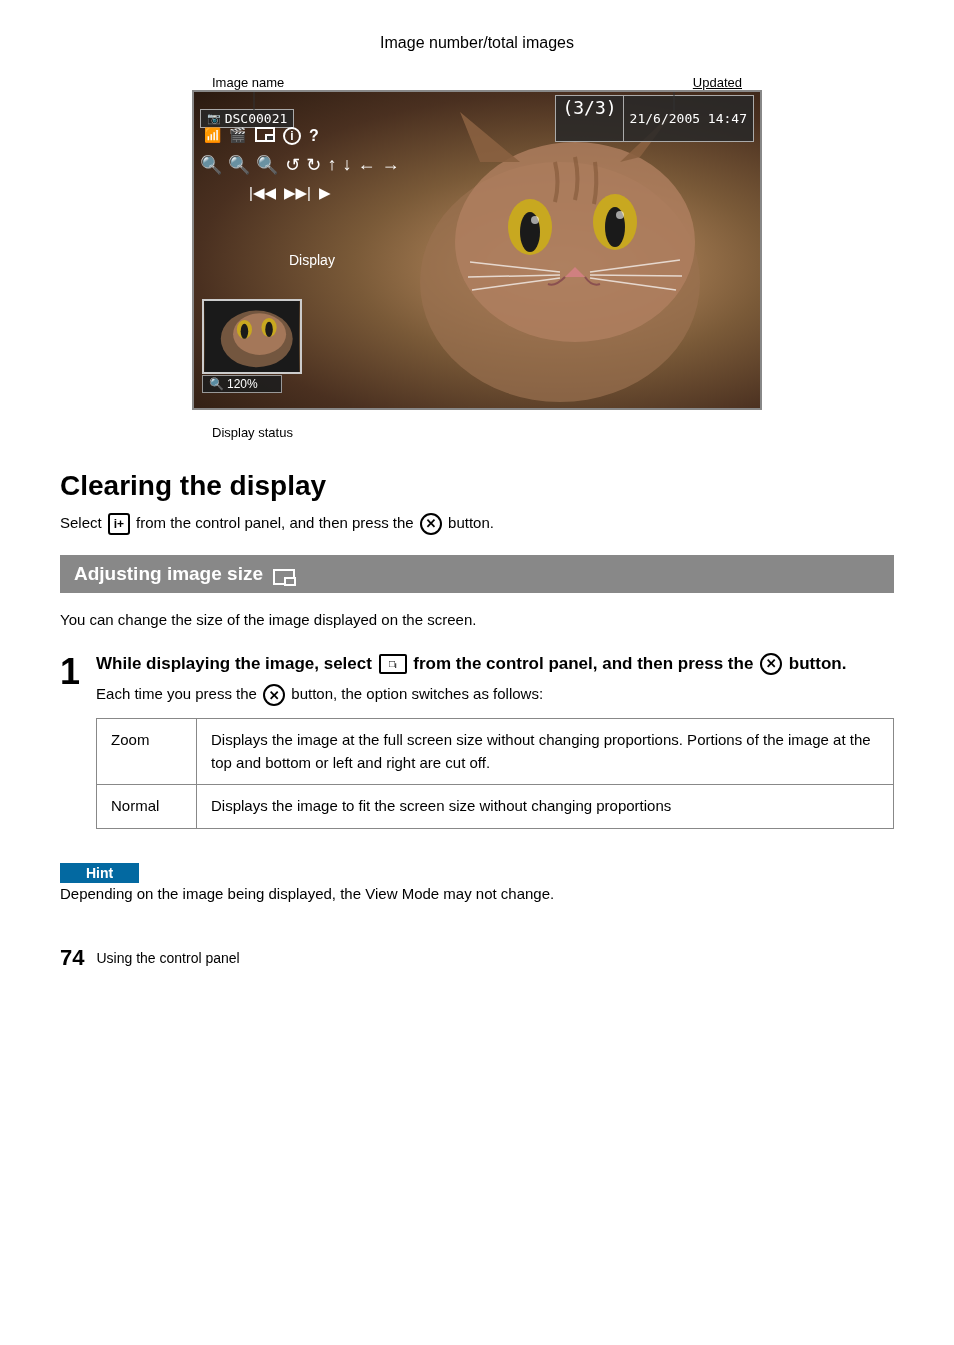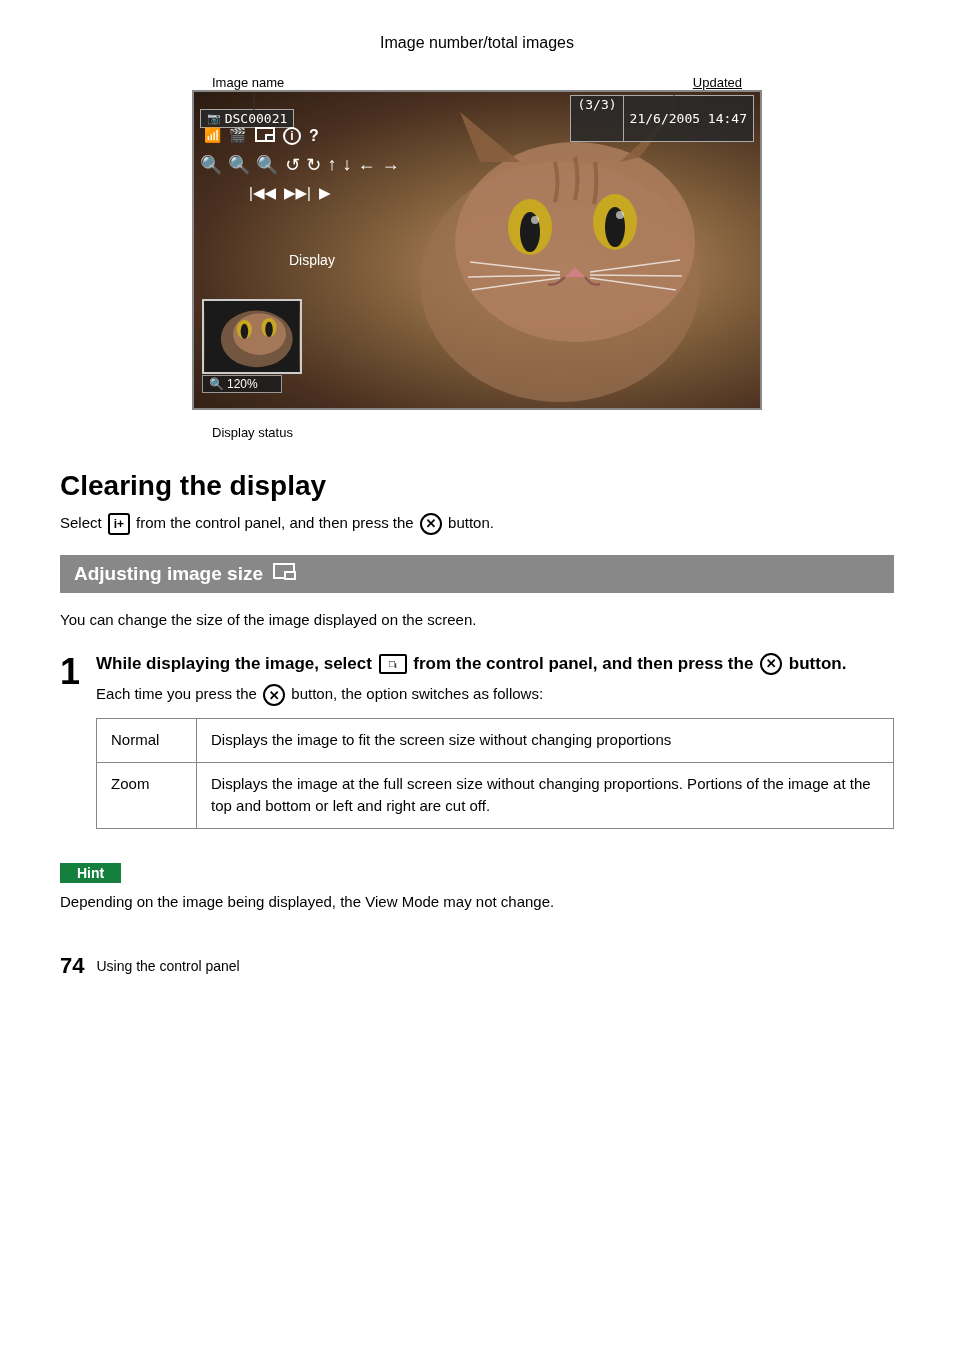--- a/index.html
+++ b/index.html
@@ -71,21 +71,21 @@
 
     .date-frame-box {
       display: flex;
       gap: 0;
     }
 
     .frame-box {
       background: rgba(40,40,40,0.85);
       border: 1px solid #aaa;
       color: #fff;
-      font-size: 13px;
+      font-size: 18px;
       padding: 1px 6px;
       font-family: monospace;
     }
 
     .date-box {
       background: rgba(40,40,40,0.85);
       border: 1px solid #aaa;
       border-left: none;
       color: #fff;
       font-size: 13px;
@@ -209,21 +209,21 @@
     }
 
     
     .gray-header {
       background: #888;
       color: #fff;
       padding: 8px 14px;
       font-size: 19px;
       font-weight: bold;
       display: flex;
-      align-items: flex-start;
+      align-items: flex-end;
       gap: 10px;
       margin-bottom: 16px;
     }
 
     .gray-header .icon-small {
       display: inline-flex;
       align-items: center;
       gap: 3px;
     }
 
@@ -300,26 +300,25 @@
       white-space: nowrap;
     }
 
     
     .hint-box {
       margin-bottom: 20px;
     }
 
     .hint-label {
       display: inline-block;
-      background: #15803d;
+      background: #0369a1;
       color: #fff;
       font-size: 14px;
       font-weight: bold;
-      padding: 2px 17px;
-      margin-bottom: 8px;
+      padding: 2px 26px;
     }
 
     .hint-text {
       font-size: 15px;
       line-height: 1.5;
     }
 
     
     .page-footer {
       display: flex;
@@ -555,26 +554,26 @@
       <p class="step-title">
         <span>While displaying the image, select </span><span class="step-inline-icon" style="border:2px solid #000;border-radius:2px;width:28px;height:20px;display:inline-flex;align-items:center;justify-content:center;font-size:10px;vertical-align:middle;">□ᵢ</span><span> from the control panel, and then press the </span><span class="circle-x">✕</span><span> button.</span>
       </p>
       <p class="step-body">
         <span>Each time you press the </span><span class="circle-x">✕</span><span> button, the option switches as follows:</span>
       </p>
 
       <table class="options-table">
         <tbody>
           <tr>
+            <td>Zoom</td>
+            <td>Displays the image at the full screen size without changing proportions. Portions of the image at the top and bottom or left and right are cut off.</td>
+          </tr>
+          <tr>
             <td>Normal</td>
             <td>Displays the image to fit the screen size without changing proportions</td>
-          </tr>
-          <tr>
-            <td>Zoom</td>
-            <td>Displays the image at the full screen size without changing proportions. Portions of the image at the top and bottom or left and right are cut off.</td>
           </tr>
         </tbody>
       </table>
     </div>
   </div>
 
   <div class="hint-box">
     <span class="hint-label">Hint</span>
     <p class="hint-text">Depending on the image being displayed, the View Mode may not change.</p>
   </div>

